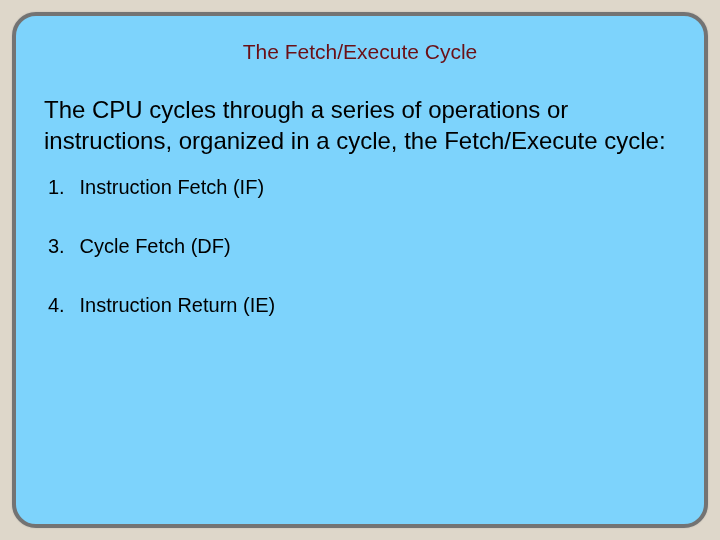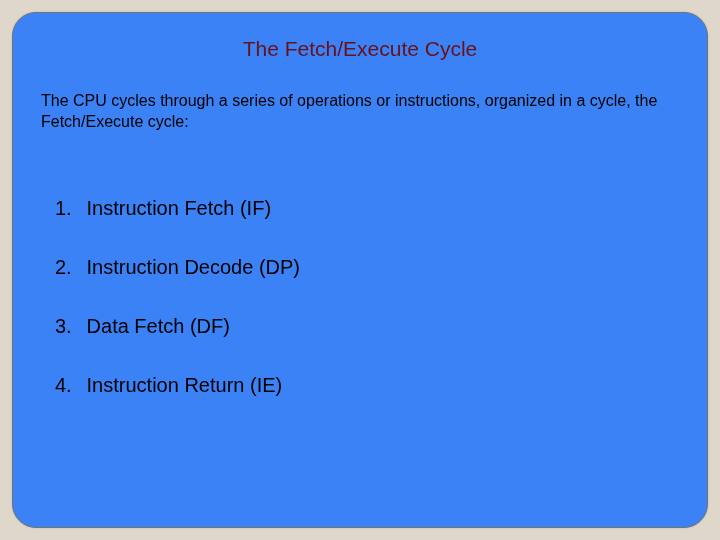--- a/index.html
+++ b/index.html
@@ -10,51 +10,50 @@
     background: #ded7ca;
     font-family: Arial, Helvetica, sans-serif;
     overflow: hidden;
   }
   .slide {
     position: absolute;
     top: 12px;
     left: 12px;
     width: 696px;
     height: 516px;
-    background: #3b82f6;
-    border: 1px solid #737373;
+    background: #7dd3fc;
+    border: 4px solid #737373;
     border-radius: 24px;
     box-sizing: border-box;
     box-shadow: 0 0 2px rgba(0,0,0,0.15);
   }
   .title {
     position: absolute;
     top: 24px;
     left: 0;
     width: 100%;
     text-align: center;
     font-size: 21px;
     color: #6b1016;
     font-weight: 400;
   }
   .intro {
     position: absolute;
     top: 78px;
     left: 28px;
     right: 24px;
-    font-size: 16px;
+    font-size: 24px;
     color: #000;
     line-height: 1.3;
   }
   .list {
     position: absolute;
     top: 160px;
-    left: 42px;
+    left: 32px;
     right: 28px;
-    margin-top: 24px;
   }
   .item {
     font-size: 20px;
     color: #000;
     margin-bottom: 36px;
   }
   .num {
     display: inline-block;
     width: 26px;
   }
@@ -64,25 +63,21 @@
 
 <div class="slide">
   <div class="title">The Fetch/Execute Cycle</div>
   <div class="intro">The CPU cycles through a series of operations or instructions, organized in a cycle, the Fetch/Execute cycle:</div>
   <div class="list">
     <div class="item">
       <span class="num">1.</span>
       <span>Instruction Fetch (IF)</span>
     </div>
     <div class="item">
-      <span class="num">2.</span>
-      <span>Instruction Decode (DP)</span>
-    </div>
-    <div class="item">
       <span class="num">3.</span>
-      <span>Data Fetch (DF)</span>
+      <span>Cycle Fetch (DF)</span>
     </div>
     <div class="item">
       <span class="num">4.</span>
       <span>Instruction Return (IE)</span>
     </div>
   </div>
 </div>
 
 </body></html>

